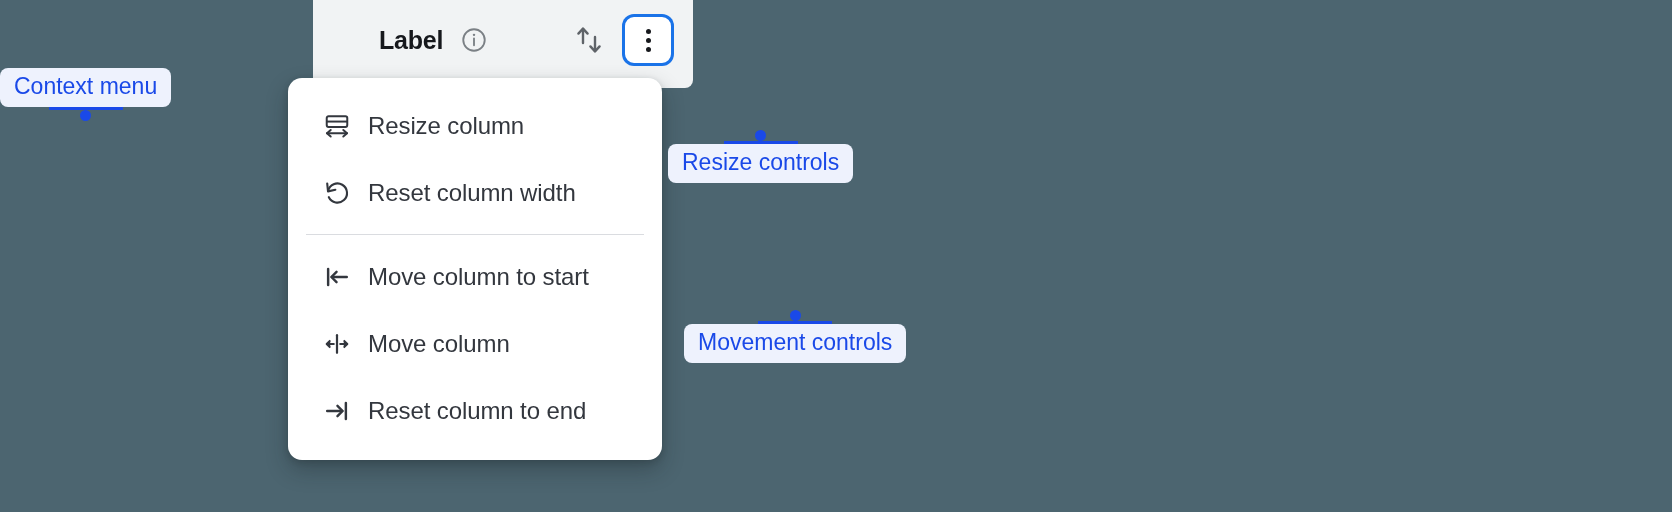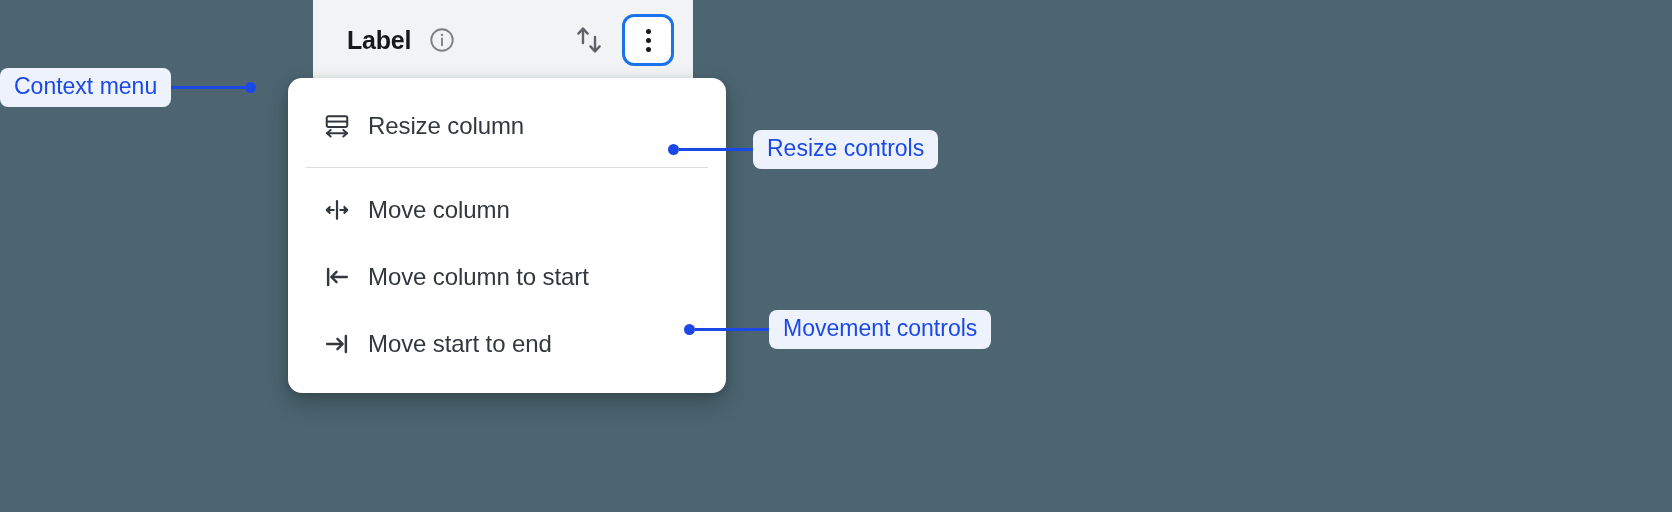--- a/index.html
+++ b/index.html
@@ -28,20 +28,21 @@
     display: flex;
     align-items: center;
     padding: 0 22px 0 34px;
   }
   #header-card .title {
     font-size: 25px;
     font-weight: bold;
     color: #16181c;
     letter-spacing: -0.2px;
     line-height: 1;
+    margin-left: 32px;
   }
   #header-card .info-wrap {
     margin-left: 17px;
     display: flex;
     align-items: center;
   }
   #header-card .spacer { flex: 1 1 auto; }
   #header-card .sort-wrap {
     display: flex;
     align-items: center;
@@ -72,21 +73,21 @@
     height: 5px;
     border-radius: 50%;
     background: #16181c;
   }
 
   
   #context-menu {
     position: absolute;
     left: 288px;
     top: 78px;
-    width: 438px;
+    width: 374px;
     background: #ffffff;
     border-radius: 14px;
     padding: 14px 0 16px 0;
     box-sizing: border-box;
     box-shadow: 0 10px 22px rgba(20,26,30,0.30), 0 2px 6px rgba(20,26,30,0.18);
   }
   .menu-item {
     display: flex;
     align-items: center;
     height: 67px;
@@ -113,20 +114,21 @@
     height: 1px;
     background: #dadce0;
     margin: 8px 18px 8px 18px;
   }
 
   
   .annot {
     position: absolute;
     display: flex;
     align-items: center;
+    flex-direction: column;
   }
   .annot-pill {
     background: #eef2fd;
     color: #1a49e8;
     font-size: 23px;
     border-radius: 8px;
     padding: 7px 14px 9px 14px;
     line-height: 1;
     white-space: nowrap;
   }
@@ -193,56 +195,65 @@
         <rect x="3.2" y="3.6" width="17.6" height="9.2" rx="1.6" stroke="#33373e" stroke-width="1.7"></rect>
         <path d="M3.2 8.2 L20.8 8.2" stroke="#33373e" stroke-width="1.7"></path>
         <path d="M3.4 18.2 L20.6 18.2" stroke="#33373e" stroke-width="1.7" stroke-linecap="round"></path>
         <path d="M6.6 15.4 L3.4 18.2 L6.6 21" stroke="#33373e" stroke-width="1.7" stroke-linecap="round" stroke-linejoin="round"></path>
         <path d="M17.4 15.4 L20.6 18.2 L17.4 21" stroke="#33373e" stroke-width="1.7" stroke-linecap="round" stroke-linejoin="round"></path>
       </svg>
     </span>
     <span class="mi-label">Resize column</span>
   </div>
 
+  <div class="menu-item">
+    <span class="mi-icon">
+      <svg width="28" height="28" viewBox="0 0 24 24" fill="none" aria-hidden="true">
+        <path d="M4.4 10.2 A8.2 8.2 0 1 1 5.0 15.6" stroke="#33373e" stroke-width="1.8" stroke-linecap="round"></path>
+        <path d="M3.6 3.8 L4.3 10.6 L10.6 9.2" stroke="#33373e" stroke-width="1.8" stroke-linecap="round" stroke-linejoin="round"></path>
+      </svg>
+    </span>
+    <span class="mi-label">Reset column width</span>
+  </div>
 
   <div class="menu-sep"></div>
+
+  <div class="menu-item">
+    <span class="mi-icon">
+      <svg width="28" height="28" viewBox="0 0 24 24" fill="none" aria-hidden="true">
+        <path d="M4.4 5.2 L4.4 18.8" stroke="#33373e" stroke-width="2.1" stroke-linecap="round"></path>
+        <path d="M20.4 12 L7.6 12" stroke="#33373e" stroke-width="2.1" stroke-linecap="round"></path>
+        <path d="M11.6 7.6 L7.2 12 L11.6 16.4" stroke="#33373e" stroke-width="2.1" stroke-linecap="round" stroke-linejoin="round"></path>
+      </svg>
+    </span>
+    <span class="mi-label">Move column to start</span>
+  </div>
 
   <div class="menu-item">
     <span class="mi-icon">
       <svg width="28" height="28" viewBox="0 0 24 24" fill="none" aria-hidden="true">
         <path d="M12 4.4 L12 19.6" stroke="#33373e" stroke-width="1.9" stroke-linecap="round"></path>
         <path d="M9.2 12 L3.6 12" stroke="#33373e" stroke-width="1.9" stroke-linecap="round"></path>
         <path d="M6.2 8.9 L3.1 12 L6.2 15.1" fill="#33373e" stroke="#33373e" stroke-width="1.6" stroke-linejoin="round"></path>
         <path d="M14.8 12 L20.4 12" stroke="#33373e" stroke-width="1.9" stroke-linecap="round"></path>
         <path d="M17.8 8.9 L20.9 12 L17.8 15.1" fill="#33373e" stroke="#33373e" stroke-width="1.6" stroke-linejoin="round"></path>
       </svg>
     </span>
     <span class="mi-label">Move column</span>
   </div>
 
   <div class="menu-item">
     <span class="mi-icon">
       <svg width="28" height="28" viewBox="0 0 24 24" fill="none" aria-hidden="true">
-        <path d="M4.4 5.2 L4.4 18.8" stroke="#33373e" stroke-width="2.1" stroke-linecap="round"></path>
-        <path d="M20.4 12 L7.6 12" stroke="#33373e" stroke-width="2.1" stroke-linecap="round"></path>
-        <path d="M11.6 7.6 L7.2 12 L11.6 16.4" stroke="#33373e" stroke-width="2.1" stroke-linecap="round" stroke-linejoin="round"></path>
-      </svg>
-    </span>
-    <span class="mi-label">Move column to start</span>
-  </div>
-
-  <div class="menu-item">
-    <span class="mi-icon">
-      <svg width="28" height="28" viewBox="0 0 24 24" fill="none" aria-hidden="true">
         <path d="M19.6 5.2 L19.6 18.8" stroke="#33373e" stroke-width="2.1" stroke-linecap="round"></path>
         <path d="M3.6 12 L16.4 12" stroke="#33373e" stroke-width="2.1" stroke-linecap="round"></path>
         <path d="M12.4 7.6 L16.8 12 L12.4 16.4" stroke="#33373e" stroke-width="2.1" stroke-linecap="round" stroke-linejoin="round"></path>
       </svg>
     </span>
-    <span class="mi-label">Move start to end</span>
+    <span class="mi-label">Reset column to end</span>
   </div>
 
 </div>
 
 <div class="annot" id="annot-context">
   <span class="annot-pill">Context menu</span>
   <span class="annot-line"></span>
   <span class="annot-dot"></span>
 </div>
 

